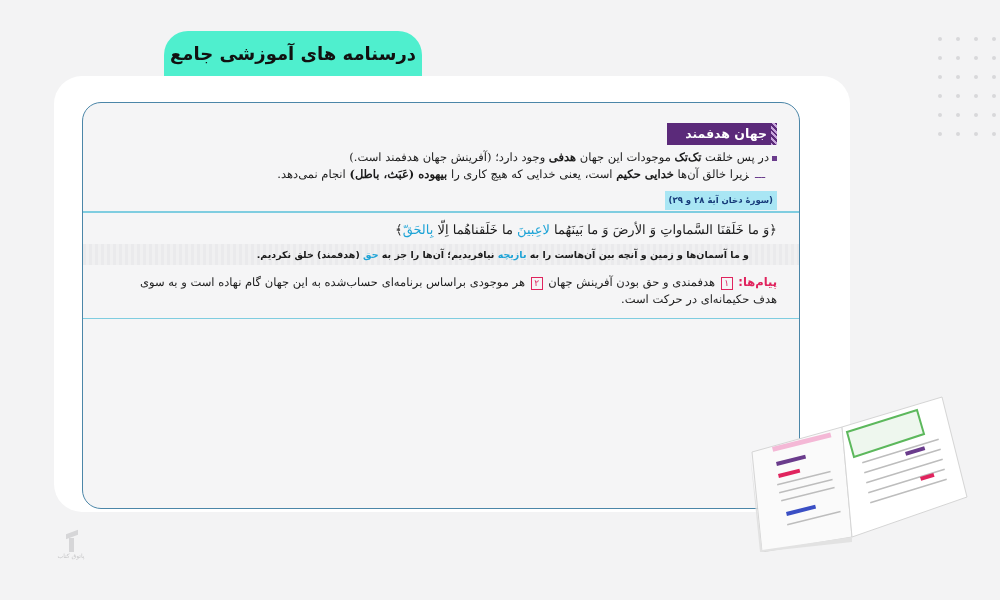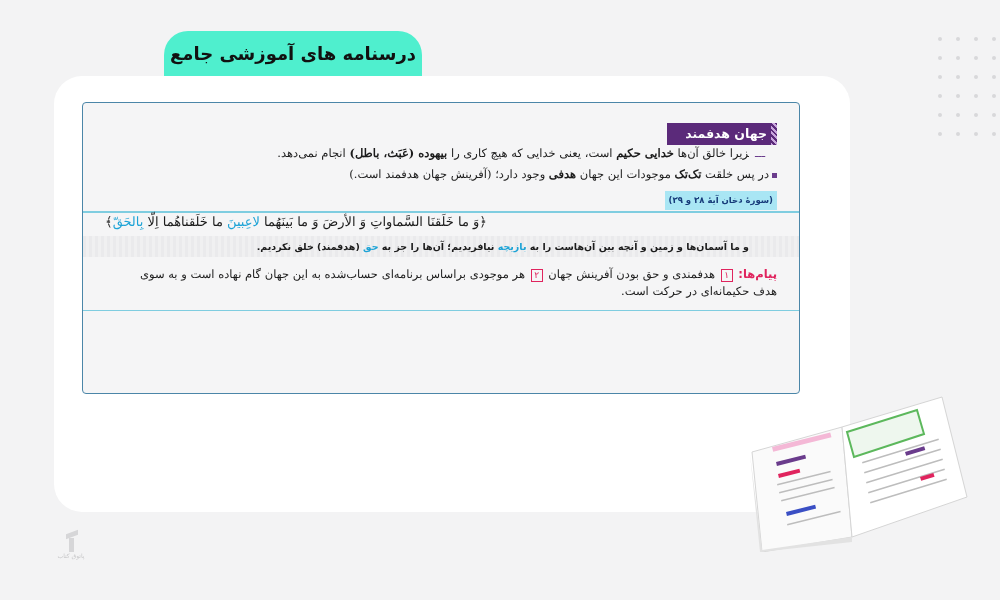--- a/index.html
+++ b/index.html
@@ -9,40 +9,40 @@
   .dots { position: absolute; right: 0; top: 30px; width: 80px; height: 120px;
           display: grid; grid-template-columns: repeat(4, 16px); grid-auto-rows: 19px; gap: 0 2px; padding-left: 12px; }
   .dots span { width: 4px; height: 4px; border-radius: 50%; background: #d8d8da; display: block; margin: 7px auto; }
 
   .tab { position: absolute; left: 164px; top: 31px; width: 258px; height: 45px;
          background: #4fefce; border-radius: 24px 24px 0 0; display: flex; align-items: center; justify-content: center;
          direction: rtl; font-family: "DejaVu Sans", sans-serif; font-size: 18px; font-weight: bold; color: #111; }
 
   .card { position: absolute; left: 54px; top: 76px; width: 796px; height: 436px; background: #ffffff; border-radius: 28px; }
 
-  .page { position: absolute; left: 82px; top: 102px; width: 718px; height: 292px; background: #f5f5f6;
-          border: 1.5px solid #4b86a8; border-radius: 4px; direction: rtl; font-family: "DejaVu Serif", serif;
+  .page { position: absolute; left: 82px; top: 102px; width: 718px; height: 407px; background: #f5f5f6;
+          border: 1.5px solid #4b86a8; border-radius: 19px; direction: rtl; font-family: "DejaVu Serif", serif;
           color: #1b1b1b; font-size: 11.5px; line-height: 17px; padding: 20px 22px 10px 22px; }
 
   .section-title { display: inline-block; background: #5b2a7a; color: #fff; font-family: "DejaVu Sans", sans-serif;
                    font-size: 12.5px; font-weight: bold; padding: 2px 10px 3px 18px; position: relative; }
   .section-title::before { content: ""; position: absolute; right: 0; top: 0; bottom: 0; width: 6px;
                    background: repeating-linear-gradient(45deg, #c9a6dd 0 2px, #5b2a7a 2px 4px); }
 
   .bullet { display: inline-block; width: 5px; height: 5px; background: #6a3c8c; margin-left: 3px; vertical-align: middle; }
   .line { white-space: nowrap; }
   .sub { padding-right: 12px; }
   .sub-mark { color: #6a3c8c; margin-left: 6px; }
   b { font-weight: bold; }
 
   .ref-row { margin-top: 8px; display: flex; direction: rtl; }
   .ref-label { background: #a9e6f4; color: #173b7a; font-family: "DejaVu Sans", sans-serif; font-size: 8.5px; font-weight: bold; padding: 1px 4px; }
   .rule { height: 1.5px; background: #7fcde0; margin: 1px -22px 0 -22px; }
 
-  .verse { text-align: left; font-size: 13px; margin-top: 0; }
+  .verse { text-align: right; font-size: 13px; margin-top: 8px; }
   .verse .blue { color: #1da3d6; }
 
   .translation { margin: 6px -22px 9px -22px; padding: 2px 50px; background: repeating-linear-gradient(90deg,#eaeaec 0 3px,#f0f0f1 3px 6px);
                  font-family: "DejaVu Sans", sans-serif; font-size: 9.5px; font-weight: bold; }
   .translation .blue { color: #1da3d6; }
 
   .messages { margin-top: 8px; margin-left: 20px; }
   .messages .label { color: #e0245e; font-family: "DejaVu Sans", sans-serif; font-weight: bold; }
   .num { display: inline-block; border: 1px solid #e0245e; color: #e0245e; font-size: 9px; line-height: 11px; width: 12px; text-align: center; margin: 0 2px; }
 
@@ -88,25 +88,25 @@
 
 <div class="tab">
   <span>درسنامه های آموزشی جامع</span>
 </div>
 
 <div class="card"></div>
 
 <div class="page">
   <div class="section-title">جهان هدفمند</div>
 
+  <div class="line" style="margin-top:4px;">
+    <span class="bullet"></span><span>در پس خلقت </span><b>تک‌تک</b><span> موجودات این جهان </span><b>هدفی</b><span> وجود دارد؛ (آفرینش جهان هدفمند است.)</span>
+  </div>
   <div class="line sub">
     <span class="sub-mark">ـــ</span><span>زیرا خالق آن‌ها </span><b>خدایی حکیم</b><span> است، یعنی خدایی که هیچ کاری را </span><b>بیهوده (عَبَث، باطل)</b><span> انجام نمی‌دهد.</span>
-  </div>
-  <div class="line" style="margin-top:4px;">
-    <span class="bullet"></span><span>در پس خلقت </span><b>تک‌تک</b><span> موجودات این جهان </span><b>هدفی</b><span> وجود دارد؛ (آفرینش جهان هدفمند است.)</span>
   </div>
 
   <div class="ref-row">
     <span class="ref-label">(سورهٔ دخان آیهٔ ۳۸ و ۳۹)</span>
   </div>
   <div class="rule"></div>
 
   <div class="verse">
     <span>﴿وَ ما خَلَقنَا السَّماواتِ وَ الأرضَ وَ ما بَینَهُما </span><span class="blue">لاعِبینَ</span><span> ما خَلَقناهُما اِلّا </span><span class="blue">بِالحَقّ</span><span>﴾</span>
   </div>

